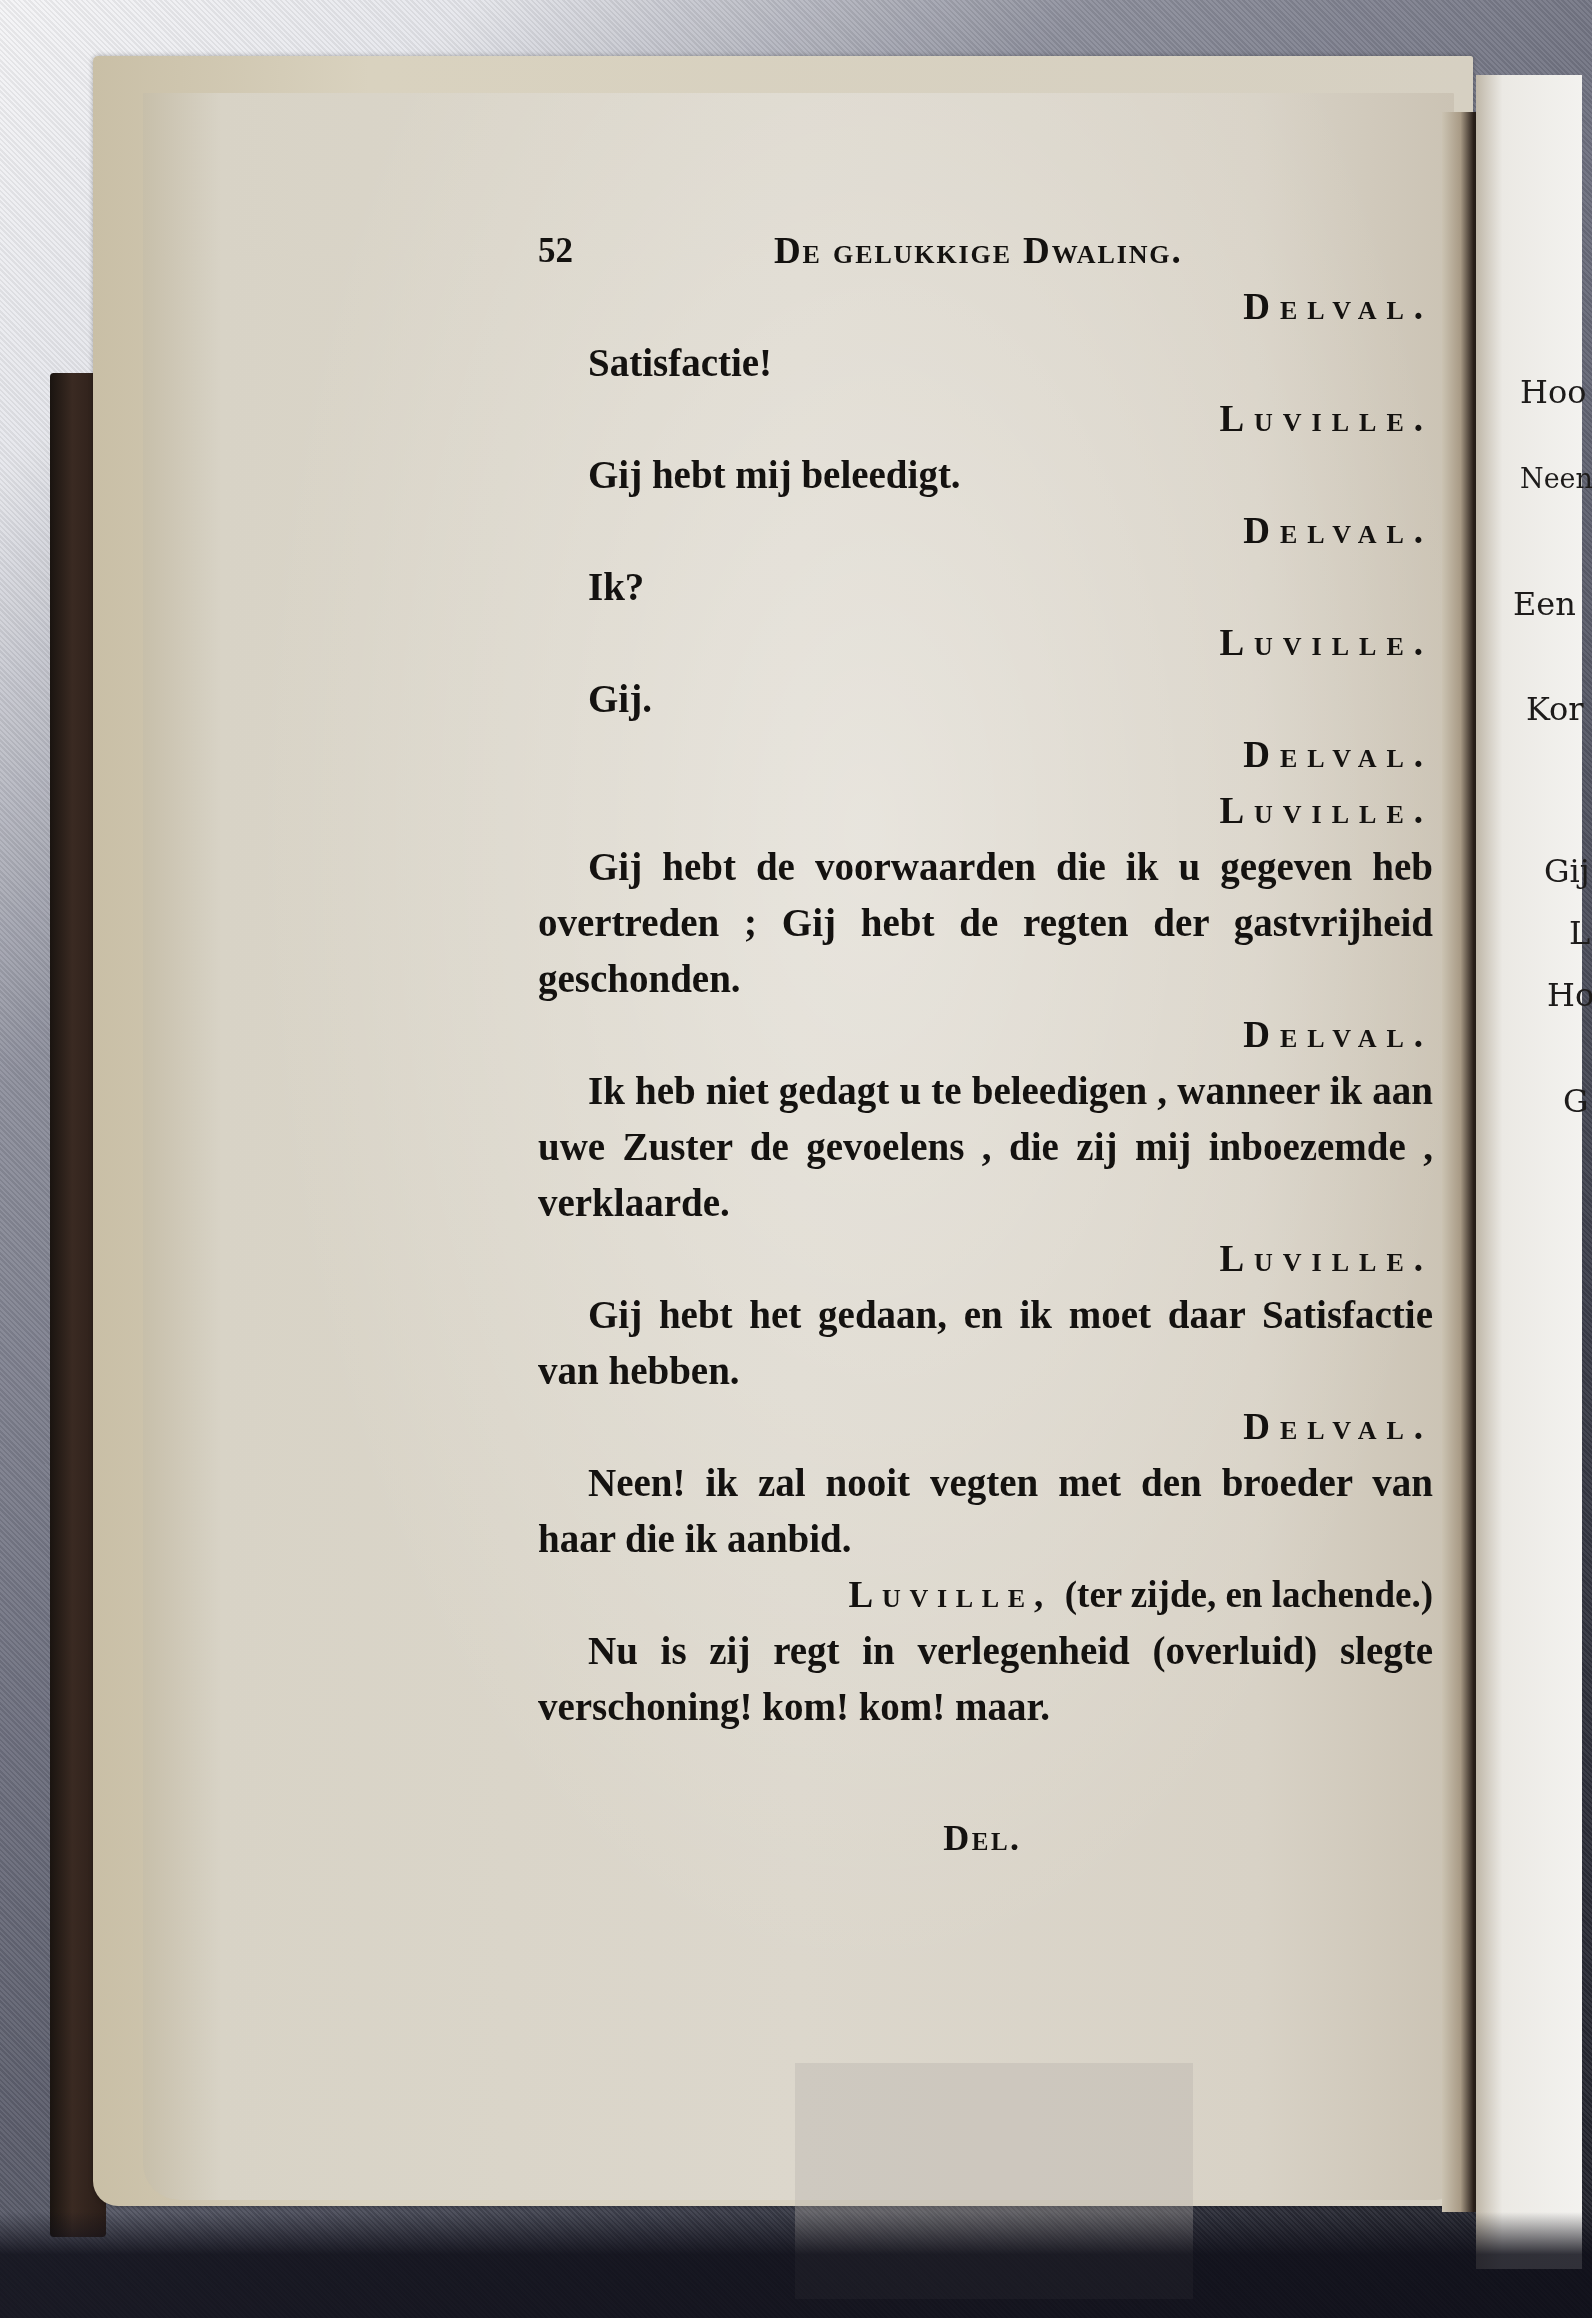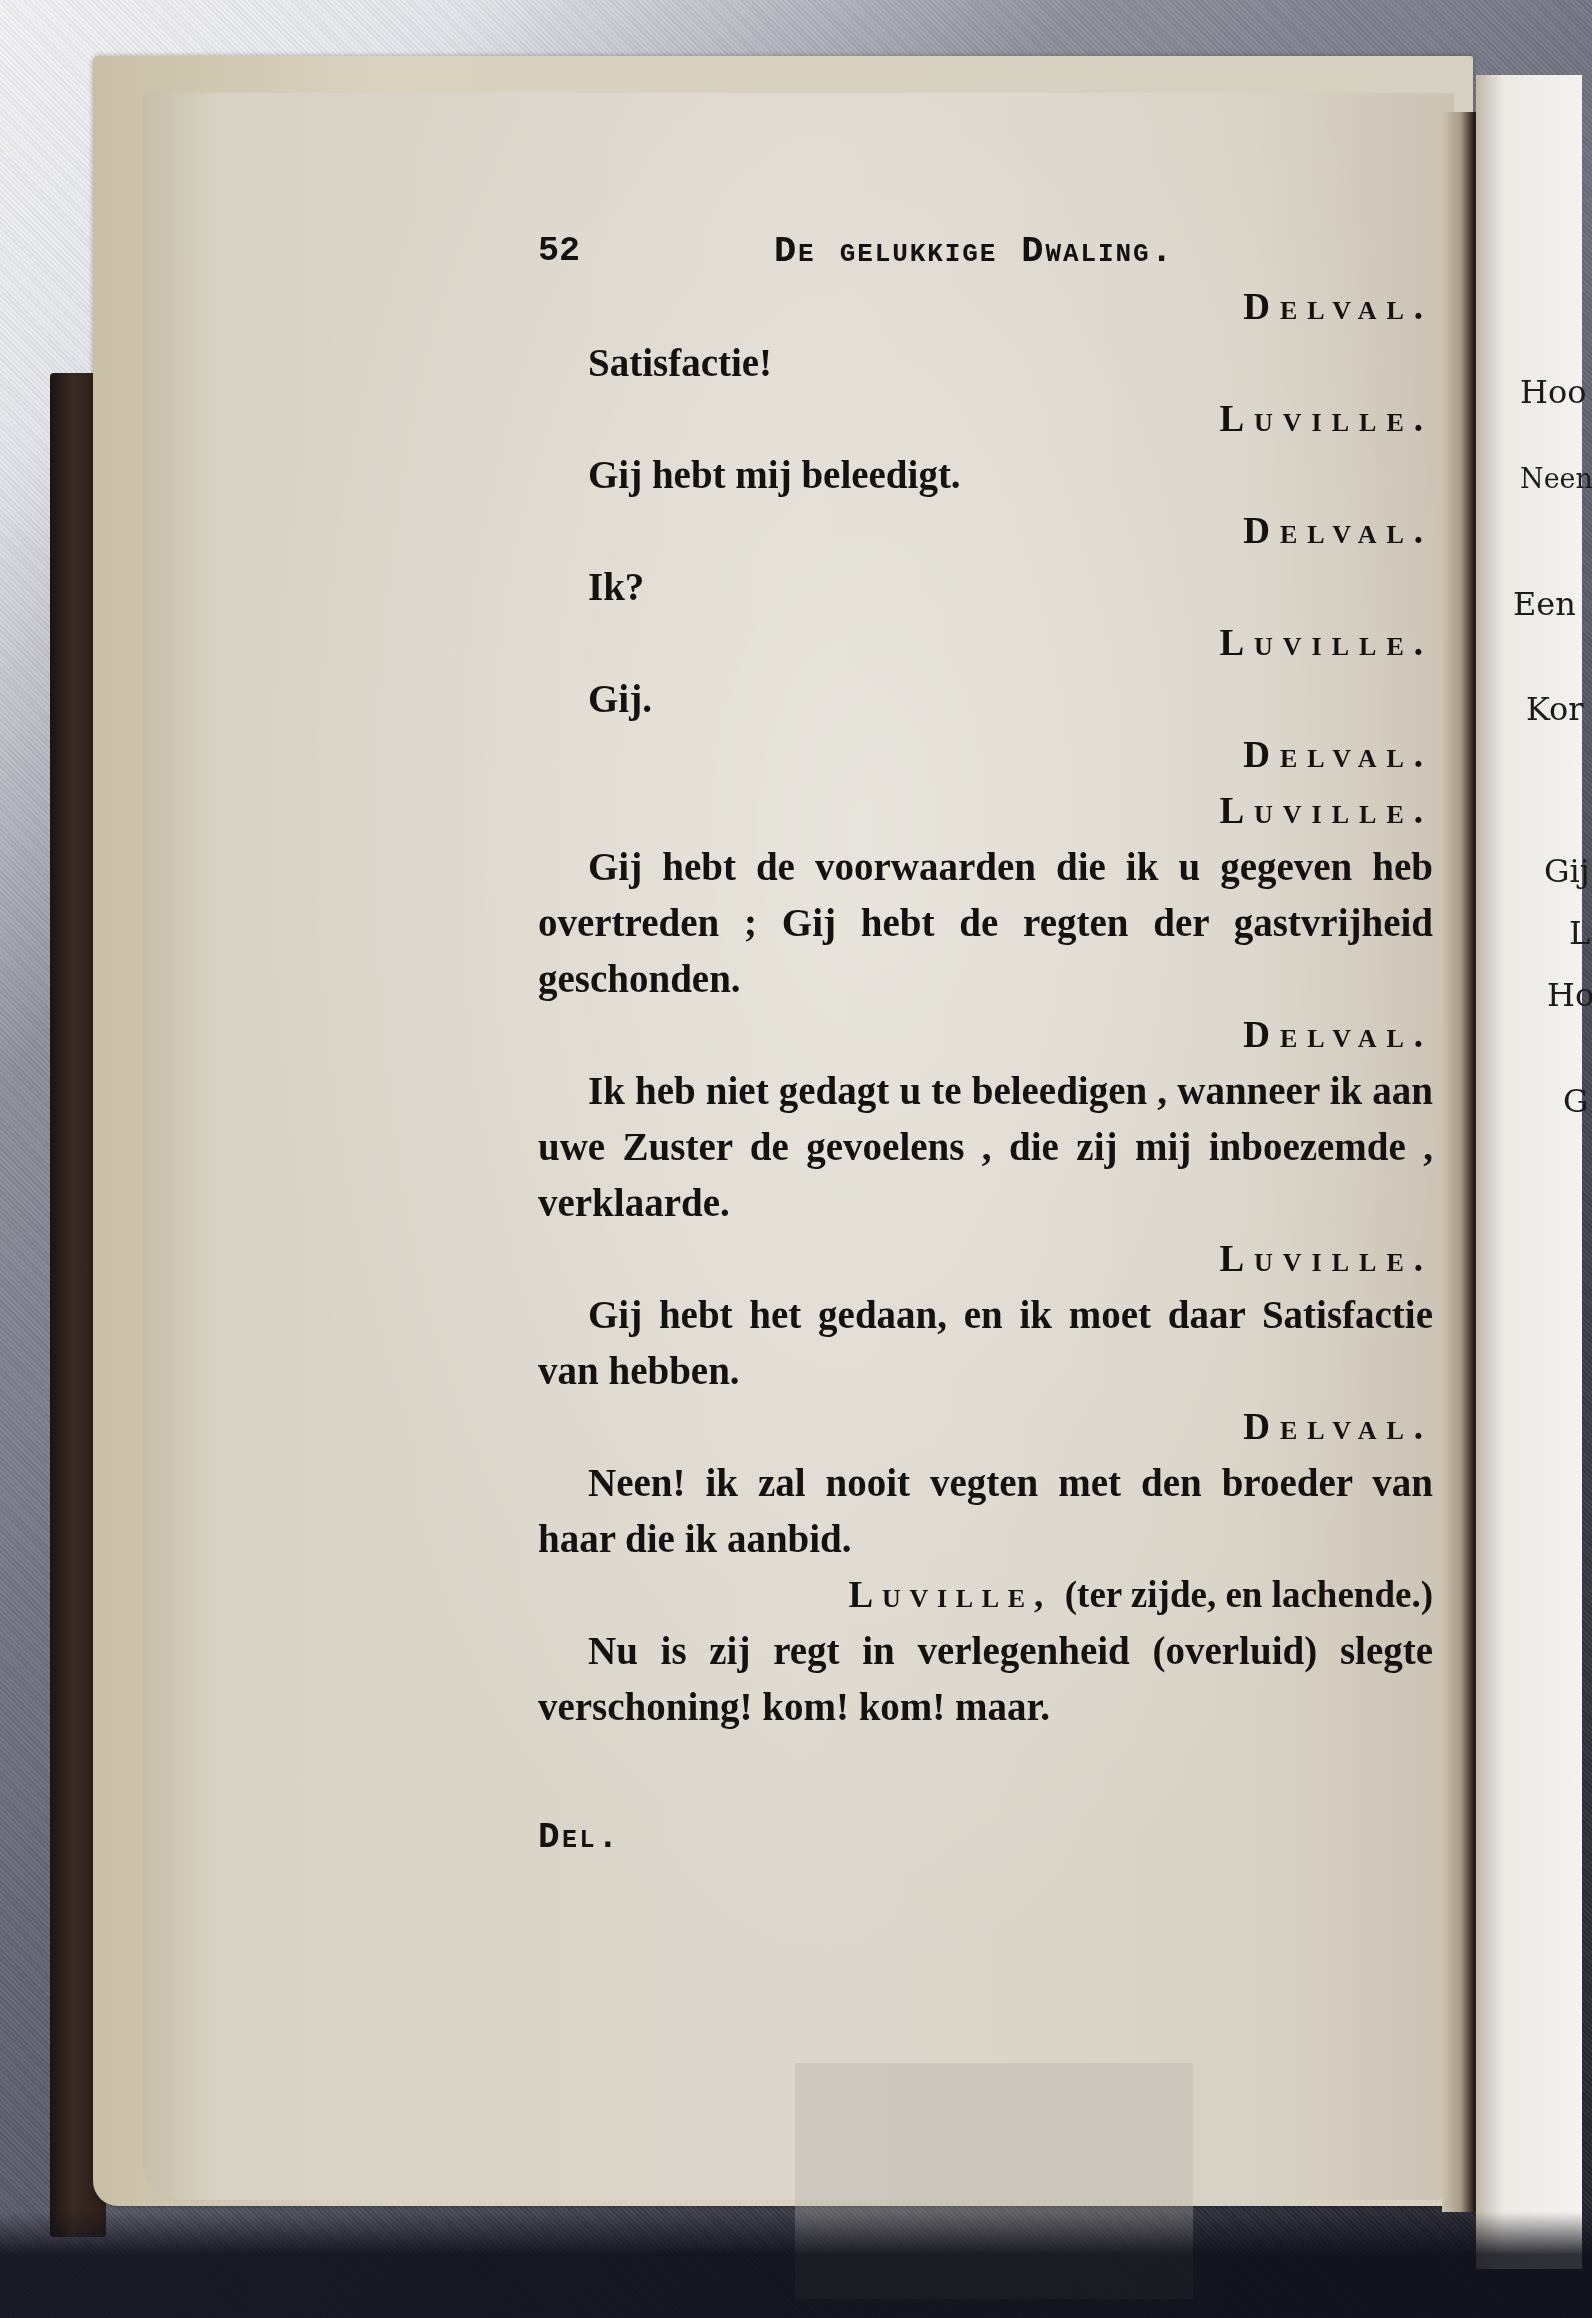--- a/index.html
+++ b/index.html
@@ -41,36 +41,36 @@
   .facing-line {
     position: absolute; left: 44px; font-family: "DejaVu Serif", serif;
     font-size: 32px; color: #1d1b1a; white-space: nowrap;
   }
   .text-block {
     position: absolute; left: 538px; top: 211px; width: 895px; color: #141210;
     font-family: "Liberation Serif", serif; font-weight: bold;
     font-size: 39px; line-height: 56px;
   }
   .running-head {
-    position: relative; height: 68px; font-family: Liberation Mono, monospace;
+    position: relative; height: 68px; font-family: Liberation Serif, serif;
   }
   .page-number { position: absolute; left: 0; top: 12.4px; font-size: 35px; }
   .head-title {
     position: absolute; left: 236px; top: 12.4px; font-size: 30px; letter-spacing: 1.9px;
     font-variant: small-caps; font-size: 37px;
   }
   .speaker {
     text-align: right; font-variant: small-caps; letter-spacing: 10px;
     font-size: 37px; padding-left: 75px;
   }
   .speech { text-indent: 50px; text-align: justify; text-align-last: left; }
   .italic { }
   .catchword {
-    text-align: left; font-variant: small-caps; letter-spacing: 2.5px; font-size: 36px;
-    margin-top: 75px; padding-right: 6.2px; font-family: Liberation Mono, monospace;
+    text-align: center; font-variant: small-caps; letter-spacing: 2.5px; font-size: 36px;
+    margin-top: 75px; padding-right: 6.2px;
   }
   .patch {
     position: absolute; left: 795px; top: 2063px; width: 398px; height: 236px;
     background: rgba(180,175,168,0.35);
   }
   .bottom-shadow {
     position: absolute; left: 0; top: 2212px; width: 1593px; height: 106px;
     background: linear-gradient(180deg, rgba(20,20,30,0) 0%, rgba(15,15,25,0.85) 40%);
   }
 </style>

